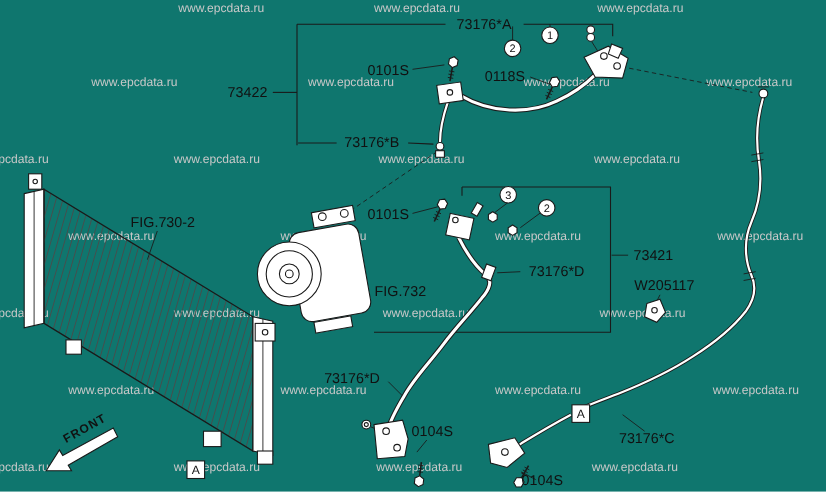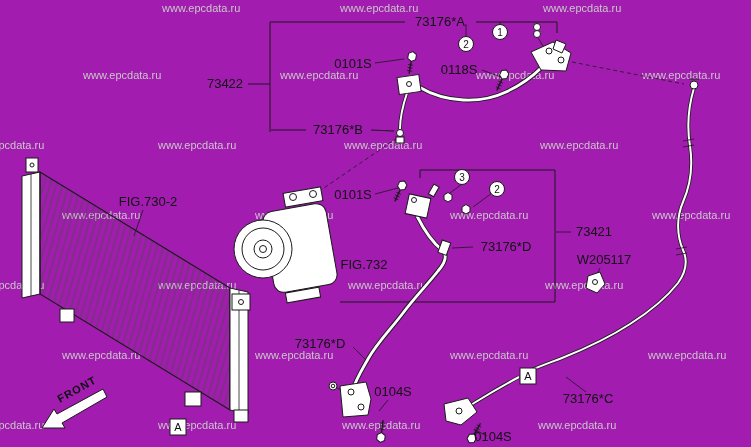--- a/index.html
+++ b/index.html
@@ -1,16 +1,16 @@
 <!DOCTYPE html>
 <html><head>
 <meta charset="utf-8">
 <style>
   html,body{margin:0;padding:0;background:#fff;}
-  #stage{position:relative;width:751px;height:447px;background:#a21caf;overflow:hidden;
+  #stage{position:relative;width:751px;height:447px;background:#0f766e;overflow:hidden;
          font-family:"Liberation Sans",sans-serif;}
   .wm{position:absolute;font:11px "Liberation Sans",sans-serif;color:#c8c8c8;
       white-space:nowrap;user-select:none;}
   svg{position:absolute;left:0;top:0;}
   svg text{font-family:"Liberation Sans",sans-serif;font-size:13px;fill:#111;}
   svg text.small{font-size:10px;}
   svg text.boxa{font-size:11px;}
   svg text.front{font-size:11px;font-weight:bold;letter-spacing:1px;}
   .ln{stroke:#1a1a1a;stroke-width:1;fill:none;}
   .lnthin{stroke:#1a1a1a;stroke-width:0.8;fill:none;}

